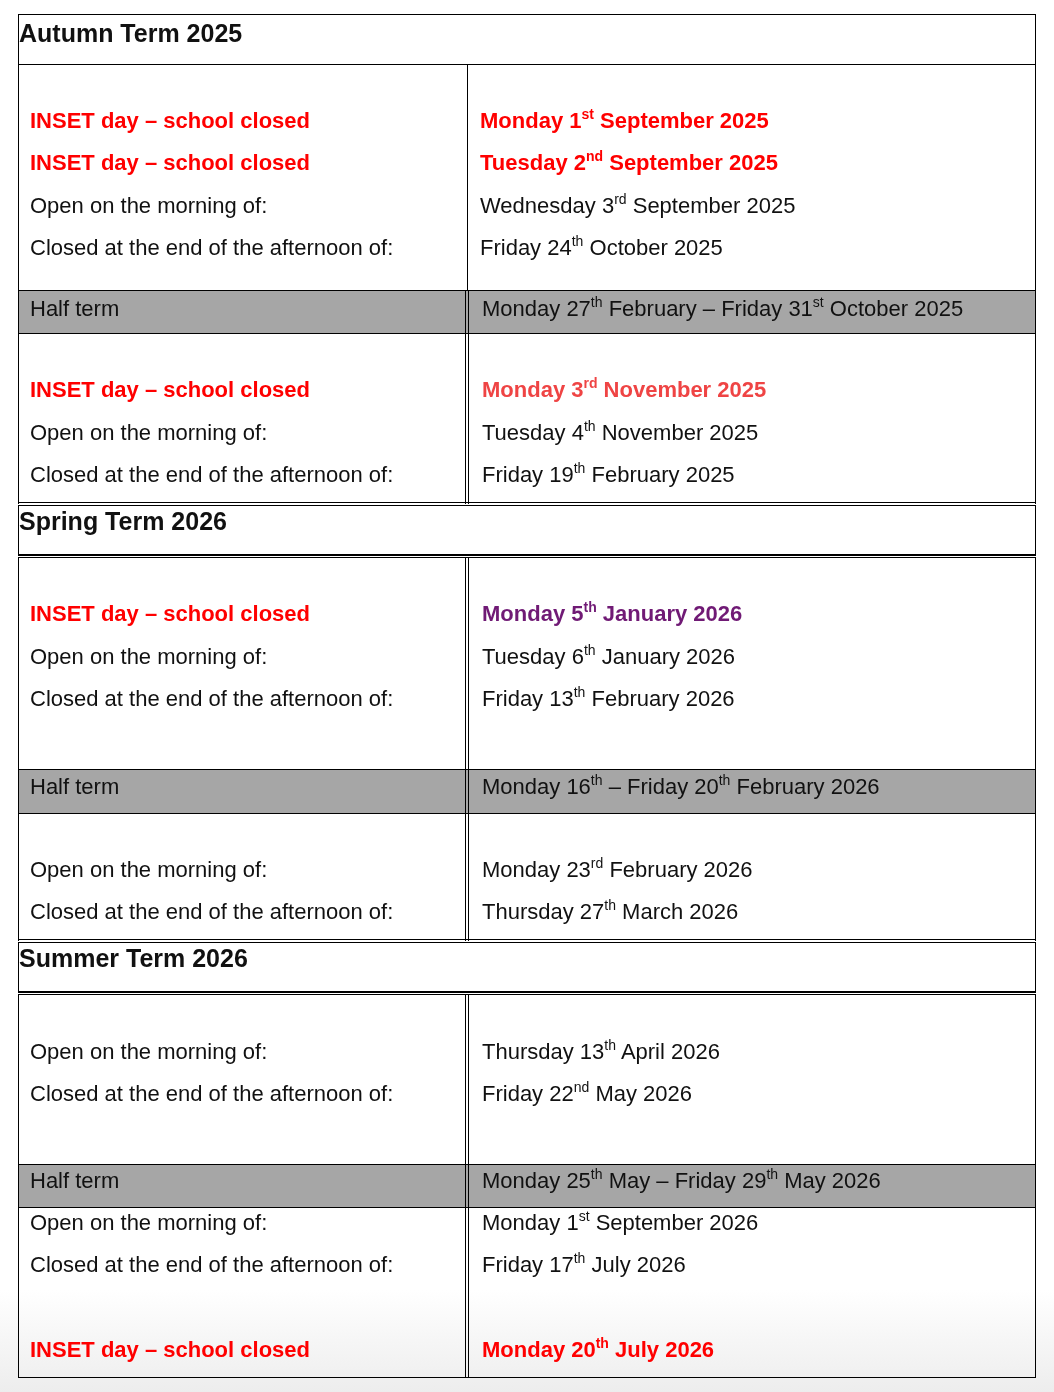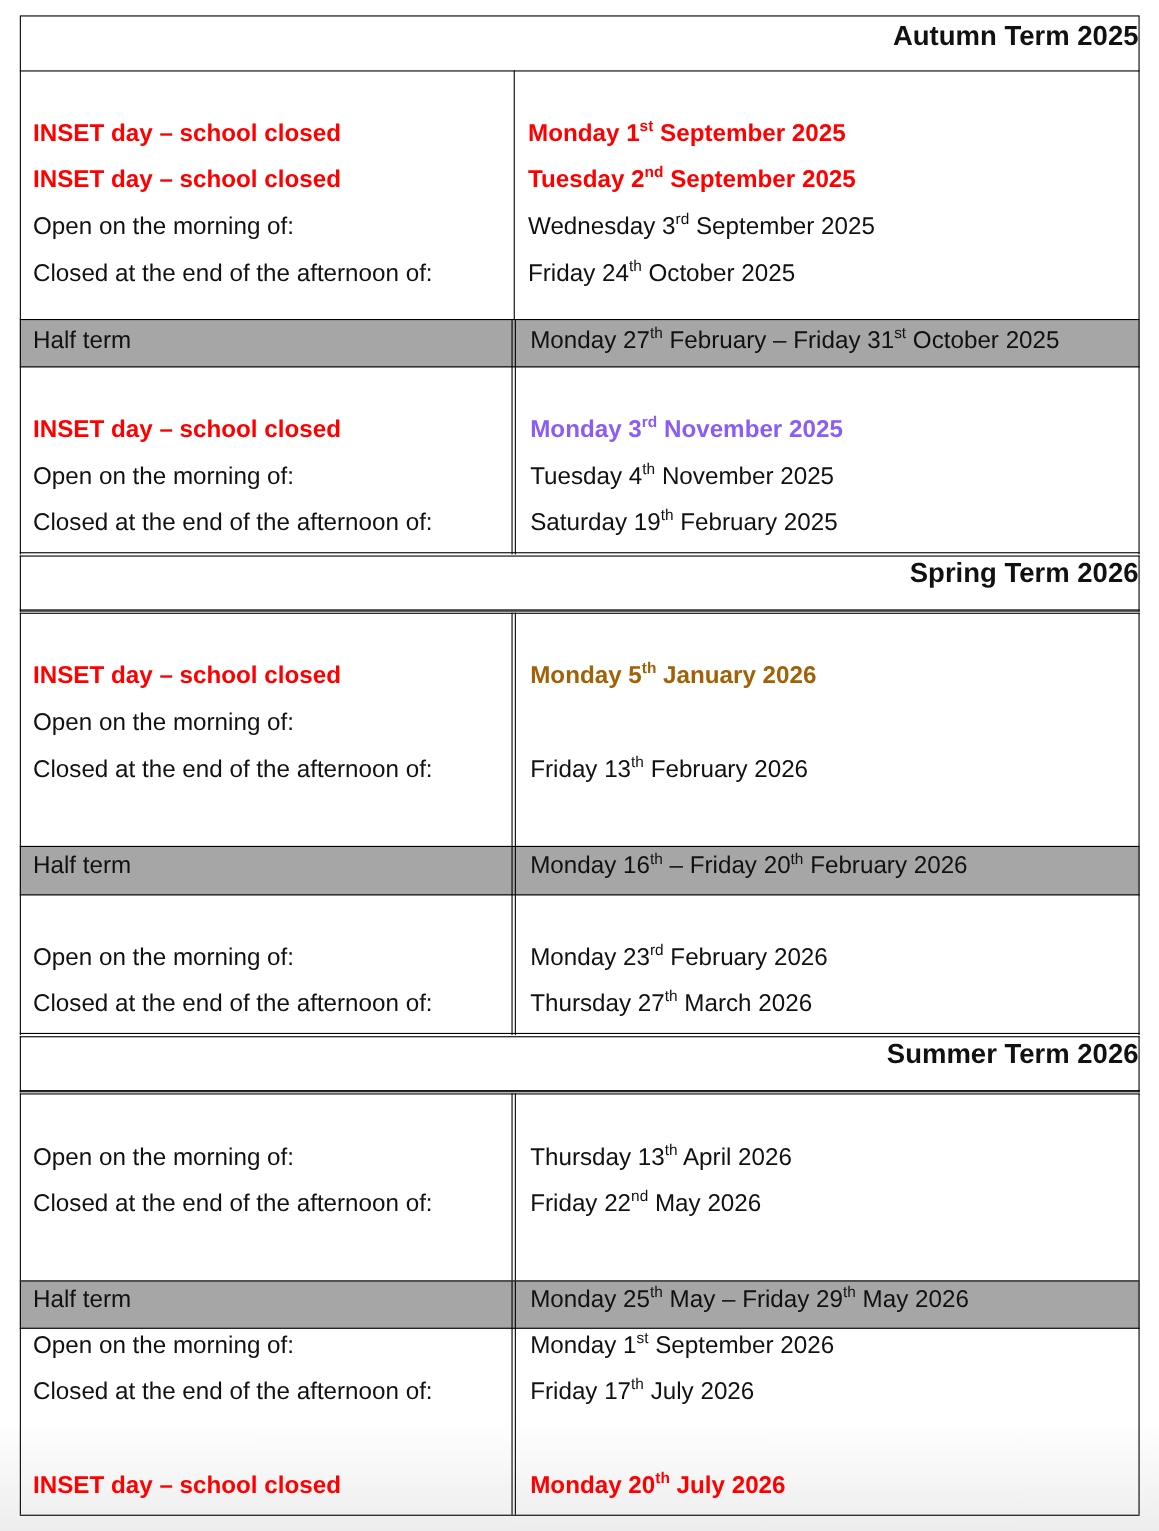--- a/index.html
+++ b/index.html
@@ -6,21 +6,21 @@
   body {
     width: 1054px; height: 1392px; position: relative; overflow: hidden;
     background: linear-gradient(to bottom, #ffffff 0px, #ffffff 1290px, #ededed 1392px);
     font-family: "Liberation Sans", sans-serif;
     color: #111;
   }
   .tbl { position: absolute; left: 18px; top: 14px; width: 1018px; }
   .row { position: absolute; left: 0; width: 1018px; box-sizing: border-box; }
   .hdr {
     border: 1.5px solid #000;
-    font-weight: bold; font-size: 25px; text-align: right;
+    font-weight: bold; font-size: 25px; text-align: left;
   }
   .hdr span { position: absolute; left: 0; right: 0; }
   .cell { position: absolute; top: 0; bottom: 0; box-sizing: border-box; }
   .left { left: 0; width: 449px; border-left: 1.5px solid #000; }
   .right { left: 449px; right: 0; border-left: 1.5px solid #000; border-right: 1.5px solid #000; }
   .right.dbl { border-left: 4px double #000; left: 447px; }
   .line { position: absolute; font-size: 22px; white-space: nowrap; }
   .left .line { left: 11px; }
   .right .line { left: 12px; }
   .red { color: #ff0000; font-weight: bold; }
@@ -62,40 +62,41 @@
     </div>
   </div>
 
   <div class="row" style="top:319px; height:171px;">
     <div class="cell left">
       <div class="line red" style="top: 44px; color: rgb(255, 0, 0);">INSET day – school closed</div>
       <div class="line" style="top:87px;">Open on the morning of:</div>
       <div class="line" style="top:129px;">Closed at the end of the afternoon of:</div>
     </div>
     <div class="cell right dbl">
-      <div class="line red" style="top: 44px; left: 13px; color: #8b5cf6; text-align: center;"><span>Monday 3</span><sup>rd</sup><span> November 2025</span></div>
+      <div class="line red" style="top: 44px; left: 13px; color: #ef4444; text-align: center;"><span>Monday 3</span><sup>rd</sup><span> November 2025</span></div>
       <div class="line" style="top:87px; left:13px;"><span>Tuesday 4</span><sup>th</sup><span> November 2025</span></div>
-      <div class="line" style="top:129px; left:13px;"><span>Saturday 19</span><sup>th</sup><span> February 2025</span></div>
+      <div class="line" style="top:129px; left:13px;"><span>Friday 19</span><sup>th</sup><span> February 2025</span></div>
     </div>
   </div>
 
   <div class="hline double" style="top:488px;"></div>
   <div class="row hdr" style="top:491px; height:51px; border-top:none;">
     <span style="top:2px;">Spring Term 2026</span>
   </div>
   <div class="hline double" style="top:540px;"></div>
 
   <div class="row" style="top:543px; height:213px;">
     <div class="cell left">
       <div class="line red" style="top: 44px; color: rgb(255, 0, 0);">INSET day – school closed</div>
       <div class="line" style="top:87px;">Open on the morning of:</div>
       <div class="line" style="top:129px;">Closed at the end of the afternoon of:</div>
     </div>
     <div class="cell right dbl">
-      <div class="line red" style="top: 44px; left: 13px; color: #a16207;"><span>Monday 5</span><sup>th</sup><span> January 2026</span></div>
+      <div class="line red" style="top: 44px; left: 13px; color: #701a75;"><span>Monday 5</span><sup>th</sup><span> January 2026</span></div>
+      <div class="line" style="top:87px; left:13px;"><span>Tuesday 6</span><sup>th</sup><span> January 2026</span></div>
       <div class="line" style="top:129px; left:13px;"><span>Friday 13</span><sup>th</sup><span> February 2026</span></div>
     </div>
   </div>
 
   <div class="row half" style="top: 755px; height: 45px; background: rgb(166, 166, 166);">
     <div class="cell left">
       <div class="line" style="top:4px;">Half term</div>
     </div>
     <div class="cell right dbl">
       <div class="line" style="top:4px; left:13px;"><span>Monday 16</span><sup>th</sup><span> – Friday 20</span><sup>th</sup><span> February 2026</span></div>

